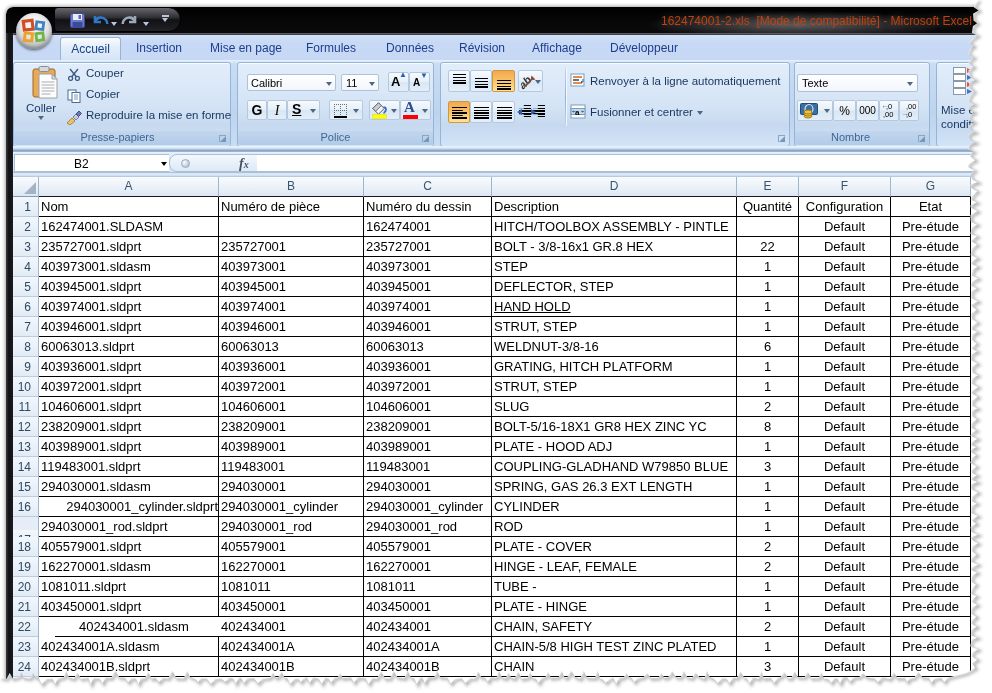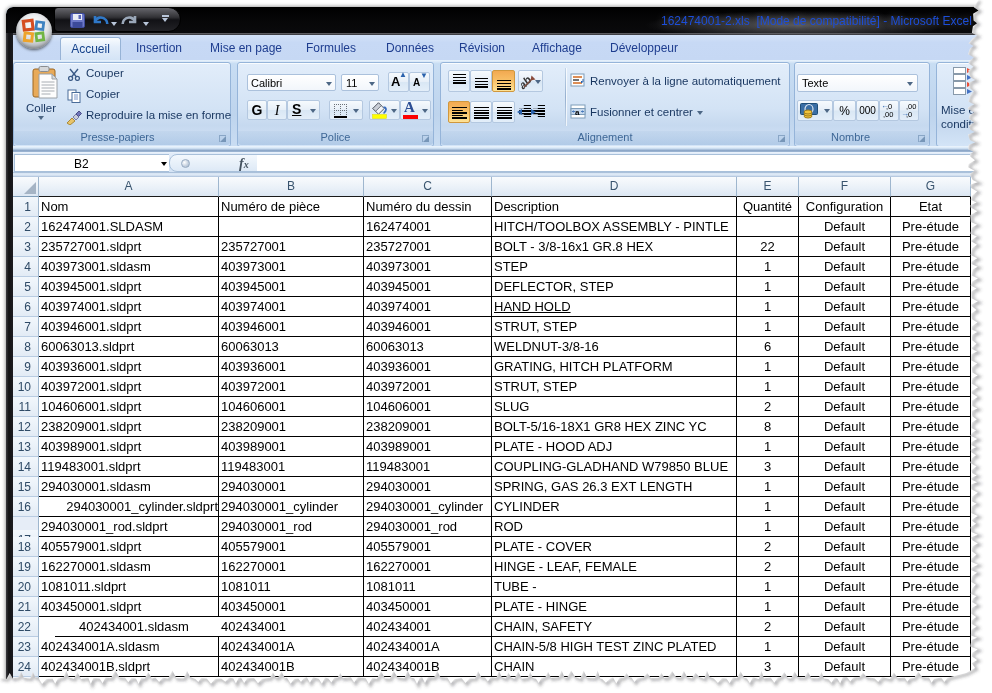--- a/index.html
+++ b/index.html
@@ -7,21 +7,21 @@
 #page { position:relative; width:992px; height:693px; overflow:hidden; background:#fff; }
 #win { position:absolute; left:6px; top:7px; width:976px; height:679px;
   background:#c9ddf3; border-top-left-radius:7px; overflow:hidden;
   box-shadow:0 0 4px rgba(0,0,0,0.55); }
 
 #titlebar { position:absolute; left:0; top:0; width:100%; height:26px;
   background:linear-gradient(#000 0%, #070708 55%, #0a0a0c 100%);
   border-top-left-radius:7px; }
 #titlesep { position:absolute; left:0; top:26px; width:100%; height:2px;
   background:linear-gradient(#6a6a6e, #333338); }
-#titletext { position:absolute; top:7px; left:655px; opacity:0.999; width:320px; color:#1d4ed8;
+#titletext { position:absolute; top:7px; left:655px; opacity:0.999; width:320px; color:#c2410c;
   font-size:12px; white-space:nowrap;
   text-shadow:0 0 8px rgba(255,255,255,0.35); }
 #titleglow { position:absolute; top:0; left:590px; width:400px; height:28px;
   background:radial-gradient(ellipse 210px 20px at 50% 65%, rgba(135,135,140,0.6), rgba(0,0,0,0) 72%); }
 
 #qat { position:absolute; left:48px; top:0px; width:127px; height:25px;
   background:linear-gradient(#66666c, #323236 40%, #121216 52%, #222226);
   border-radius:4px 13px 13px 4px; border:1px solid #000; }
 .qtri { position:absolute; width:0; height:0; border-left:3px solid transparent;
   border-right:3px solid transparent; border-top:4px solid #b9c6da; top:14px; }
@@ -317,21 +317,20 @@
         <div class="rtext" style="left:149px; top:12px;">Renvoyer à la ligne automatiquement</div>
 
         <svg style="position:absolute;left:129px;top:41px;" width="17" height="16" viewBox="0 0 17 16">
           <rect x="1" y="1" width="14" height="13" fill="#fdfefe" stroke="#7f9db9"></rect>
           <rect x="1" y="4.5" width="14" height="6" fill="#c6d9ee" stroke="#7f9db9"></rect>
           <text x="5" y="10.5" font-size="8" font-weight="bold" fill="#000">a</text>
           <path d="M2 7.5 L4.5 7.5 M4.5 7.5 L3.5 6.5 M4.5 7.5 L3.5 8.5 M14 7.5 L11.5 7.5 M11.5 7.5 L12.5 6.5 M11.5 7.5 L12.5 8.5" stroke="#2a62ad" fill="none" stroke-width="0.8"></path>
         </svg>
         <div class="rtext" style="left:149px; top:43px;">Fusionner et centrer</div>
         <div class="cdown" style="left:256px; top:48px;"></div>
-        <div class="grplabel" style="text-indent:-20px;">Alignement</div>
         <div class="dlg"></div>
       </div>
 
       <div class="grp" style="left:788px; width:136px;">
         <div class="combo" style="left:2px; top:11px; width:121px; height:18px; line-height:17px; padding-left:4px;">Texte
           <div class="cdown" style="right:4px; top:7px;"></div></div>
         <div class="btn" style="left:2px; top:37px; width:36px; height:21px;">
           <svg style="position:absolute;left:2px;top:2px;" width="21" height="16" viewBox="0 0 21 16">
             <rect x="0.5" y="0.5" width="17" height="11" rx="1" fill="#3a6ea5" stroke="#1f4e79"></rect>
             <ellipse cx="9" cy="6" rx="4" ry="4.5" fill="none" stroke="#dce6f1" stroke-width="1.2"></ellipse>

